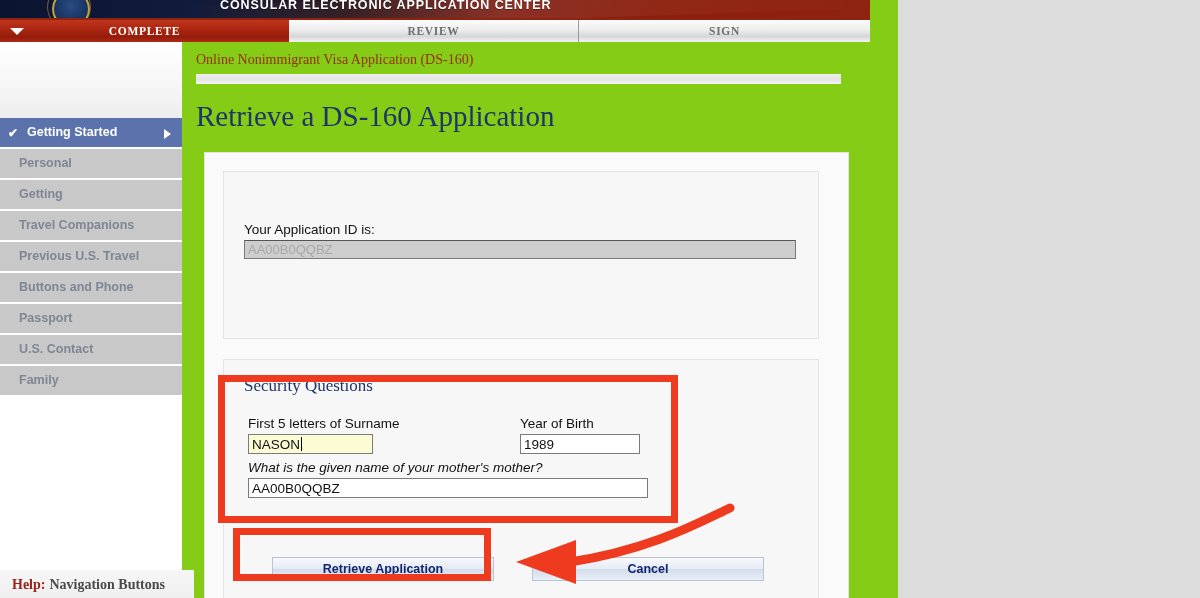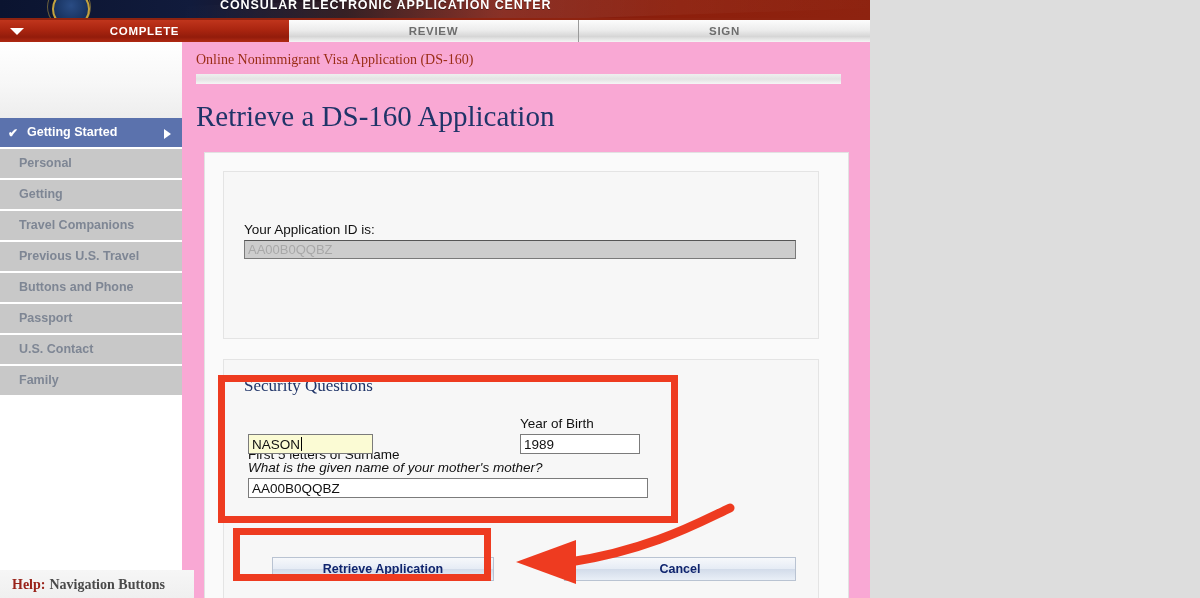--- a/index.html
+++ b/index.html
@@ -5,21 +5,21 @@
   html,body{margin:0;padding:0;}
   body{
     width:1200px;height:598px;
     background:#dddddd;
     font-family:"Liberation Sans",sans-serif;
     overflow:hidden;
     position:relative;
   }
   #page{
     position:absolute;left:0;top:0;width:870px;height:598px;
-    background:#f9a8d4;overflow:hidden;
+    background:#84cc16;overflow:hidden;padding-left:28px;
   }
 
   
   .banner{
     position:absolute;left:0;top:0;width:870px;height:18px;
     background:linear-gradient(90deg,#0b1430 0%,#111b3c 22%,#2b1418 40%,#7e1a0e 58%,#8d1f0c 78%,#8e2310 100%);
     overflow:hidden;
   }
   .banner .swoosh{
     position:absolute;left:180px;top:-6px;width:700px;height:26px;
@@ -49,21 +49,21 @@
 
   
   .tabs{
     position:absolute;left:0;top:20px;width:870px;height:22px;
     background:linear-gradient(180deg,#fdfdfd 0%,#eeeeee 40%,#d8d8d8 72%,#f3f3f3 100%);
   }
   .tab{
     position:absolute;top:0;height:22px;
     display:flex;align-items:center;justify-content:center;
     font-size:11.5px;font-weight:bold;letter-spacing:.7px;
-    font-family:Liberation Sans, sans-serif;
+    font-family:Liberation Serif, serif;
     text-align:center;
   }
   .tab.inactive{color:#6d6d6d;
     background:linear-gradient(180deg,#fcfcfc 0%,#ededed 45%,#d6d6d6 75%,#f5f5f5 100%);}
   .tab.active{
     color:#ffffff;
     background:linear-gradient(180deg,#c0351c 0%,#aa2510 45%,#931c0b 78%,#b02a13 100%);
   }
   #tab-complete{left:0;width:289px;}
   #tab-review{left:289px;width:289px;border-right:1px solid #9a9a9a;}
@@ -160,37 +160,37 @@
   .fld{
     position:absolute;box-sizing:border-box;height:20px;
     border:1px solid #7b7b7b;background:#ffffff;
     font-size:13.5px;color:#111;padding:1px 3px;
     font-family:"Liberation Sans",sans-serif;
     display:flex;align-items:center;
   }
   .fld.autofill{background:#fbfbd4;}
   .caretbar{display:inline-block;width:1px;height:14px;background:#000;margin-left:1px;}
 
-  #f-surname-label{left:24px;top:56px;margin-top:31px;}
+  #f-surname-label{left:24px;top:56px;}
   #f-surname{left:24px;top:74px;width:125px;}
   #f-year-label{left:296px;top:56px;}
   #f-year{left:296px;top:74px;width:120px;}
   #f-mother-label{left:24px;top:100px;font-style:italic;}
   #f-mother{left:24px;top:118px;width:400px;}
 
   .btn{
     position:absolute;box-sizing:border-box;height:24px;
     background:linear-gradient(180deg,#f6f8fb 0%,#e6ecf5 48%,#d3dcea 52%,#e9eff7 100%);
     border:1px solid #b9c3d2;
     color:#10256e;font-size:12.5px;font-weight:bold;
     font-family:"Liberation Sans",sans-serif;
     display:flex;align-items:center;justify-content:center;
   }
   #btn-retrieve{left:48px;top:197px;width:222px;}
-  #btn-cancel{left:340px;top:197px;width:232px;}
+  #btn-cancel{left:308px;top:197px;width:232px;}
 
   
   .hlbox{position:absolute;border:7px solid #ee3b20;box-sizing:border-box;pointer-events:none;}
   #hl-security{left:218px;top:375px;width:460px;height:148px;}
   #hl-retrieve{left:233px;top:528px;width:258px;height:53px;}
   #anno-arrow{position:absolute;left:470px;top:500px;width:300px;height:90px;pointer-events:none;}
 </style>
 </head>
 <body>
 

